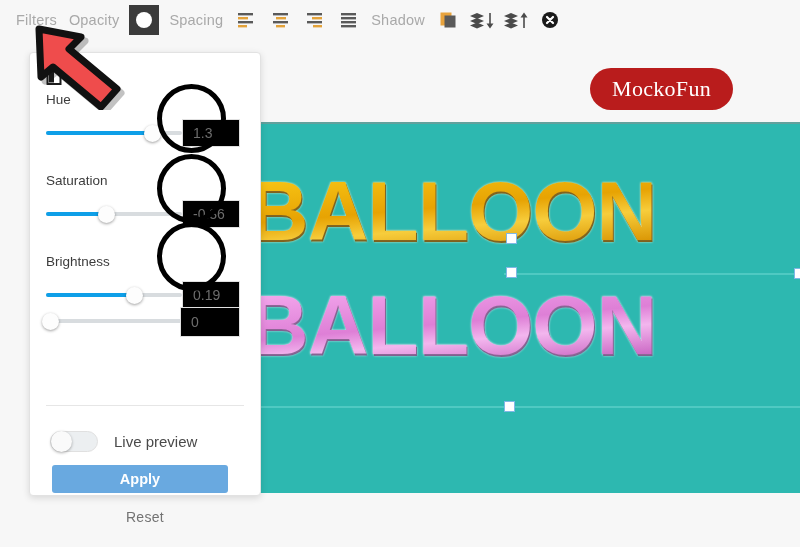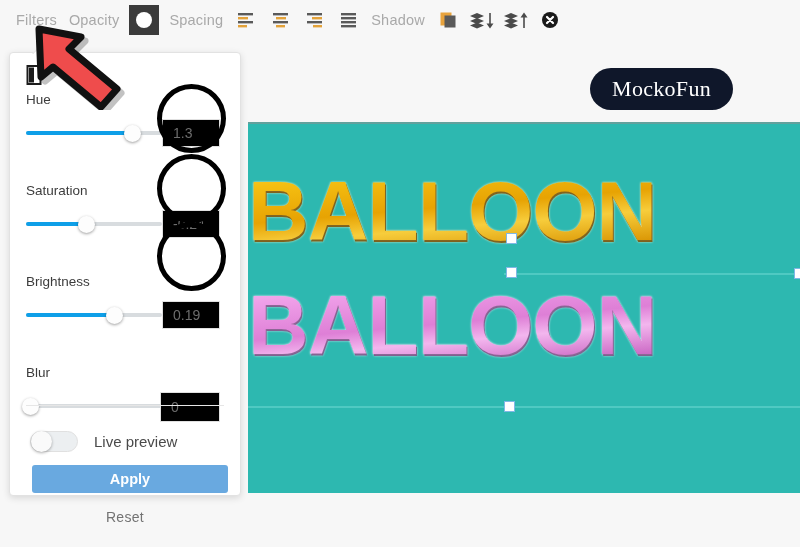--- a/index.html
+++ b/index.html
@@ -72,52 +72,52 @@
   
   .sel-line-h{position:absolute;background:#4fc9c2;height:2px;}
   .handle{
     position:absolute;width:11px;height:11px;background:#ffffff;
     border:1px solid #7fb8e6;box-sizing:border-box;
   }
 
   
   .logo-badge{
     position:absolute;right:67px;top:68px;
-    background:#0f172a;color:#ffffff;
+    background:#b91c1c;color:#ffffff;
     font-family:"Liberation Serif", serif;
     font-size:22px;
     padding:8px 22px;border-radius:22px;
     user-select:none;
     letter-spacing:.3px;
   }
 
   
   .panel{
-    position:absolute;left:9px;top:52px;width:232px;height:444px;
+    position:absolute;left:29px;top:52px;width:232px;height:444px;
     background:#ffffff;
     border:1px solid #e2e2e2;
     border-radius:4px;
     box-shadow:0 2px 7px rgba(0,0,0,.13);
     box-sizing:border-box;
   }
   .panel-caret{
     position:absolute;left:22px;top:-9px;width:18px;height:10px;overflow:hidden;
   }
   .panel-caret:before{
     content:"";position:absolute;left:3px;top:3px;width:12px;height:12px;
     background:#fff;border-left:1px solid #e2e2e2;border-top:1px solid #e2e2e2;
     transform:rotate(45deg);
   }
   .panel-inner{padding:12px 16px 0 16px;}
   .contrast-icon{width:16px;height:20px;margin-bottom:3px;}
   .f-label{
     color:#3c3c3c;font-size:13.5px;margin:0 0 14px 0;
     font-family:"Liberation Sans", sans-serif;
   }
-  .f-label.m2{margin-top:36px;}
+  .f-label.m2{margin-top:26px;}
   .slider-row{position:relative;height:26px;margin-bottom:0px;}
   .track{
     position:absolute;left:0;top:10px;width:136px;height:4px;border-radius:2px;
     background:#d8dcdf;
   }
   .track .fill{position:absolute;left:0;top:0;height:100%;border-radius:2px;background:#0e9fe8;}
   .thumb{
     position:absolute;top:4px;width:17px;height:17px;border-radius:50%;
     background:#fdfdfd;box-shadow:0 1px 3px rgba(0,0,0,.38);
     cursor:pointer;
@@ -139,21 +139,21 @@
   .toggle{
     width:48px;height:21px;border-radius:11px;background:#eceff1;
     border:1px solid #e0e0e0;position:relative;cursor:pointer;box-sizing:border-box;
   }
   .toggle .knob{
     position:absolute;left:0px;top:-1px;width:21px;height:21px;border-radius:50%;
     background:#fafafa;box-shadow:0 1px 3px rgba(0,0,0,.33);
   }
   .toggle-label{margin-left:16px;color:#4a4a4a;font-size:15px;}
   .apply-btn{
-    position:absolute;left:22px;top:412px;width:196px;height:28px;
+    position:absolute;left:22px;top:412px;width:176px;height:28px;
     background:#69a9e0;color:#ffffff;border:none;border-radius:3px;
     font-size:14.5px;font-weight:bold;cursor:pointer;
     font-family:"Liberation Sans", sans-serif;
   }
   .reset-link{
     position:absolute;left:0;right:0;top:456px;text-align:center;
     color:#737373;font-size:14px;cursor:pointer;letter-spacing:.3px;
   }
 
   
@@ -295,35 +295,34 @@
         <div class="valbox">1.3</div>
       </div>
 
       
       <div class="f-label m2">Saturation</div>
       <div class="slider-row">
         <div class="track">
           <div class="fill" style="width:44%;"></div>
         </div>
         <div class="thumb" style="left:52px;"></div>
-        <div class="valbox">-0.24</div>
+        <div class="valbox">-0.36</div>
       </div>
 
       
       <div class="f-label m2">Brightness</div>
       <div class="slider-row">
         <div class="track">
           <div class="fill" style="width:64%;"></div>
         </div>
         <div class="thumb" style="left:80px;"></div>
         <div class="valbox">0.19</div>
       </div>
 
       
-      <div class="f-label m2">Blur</div>
       <div class="slider-row">
         <div class="track">
           <div class="fill" style="width:0%;"></div>
         </div>
         <div class="thumb" style="left:-4px;"></div>
         <div class="valbox wide">0</div>
       </div>
     </div>
 
     <div class="divider"></div>

